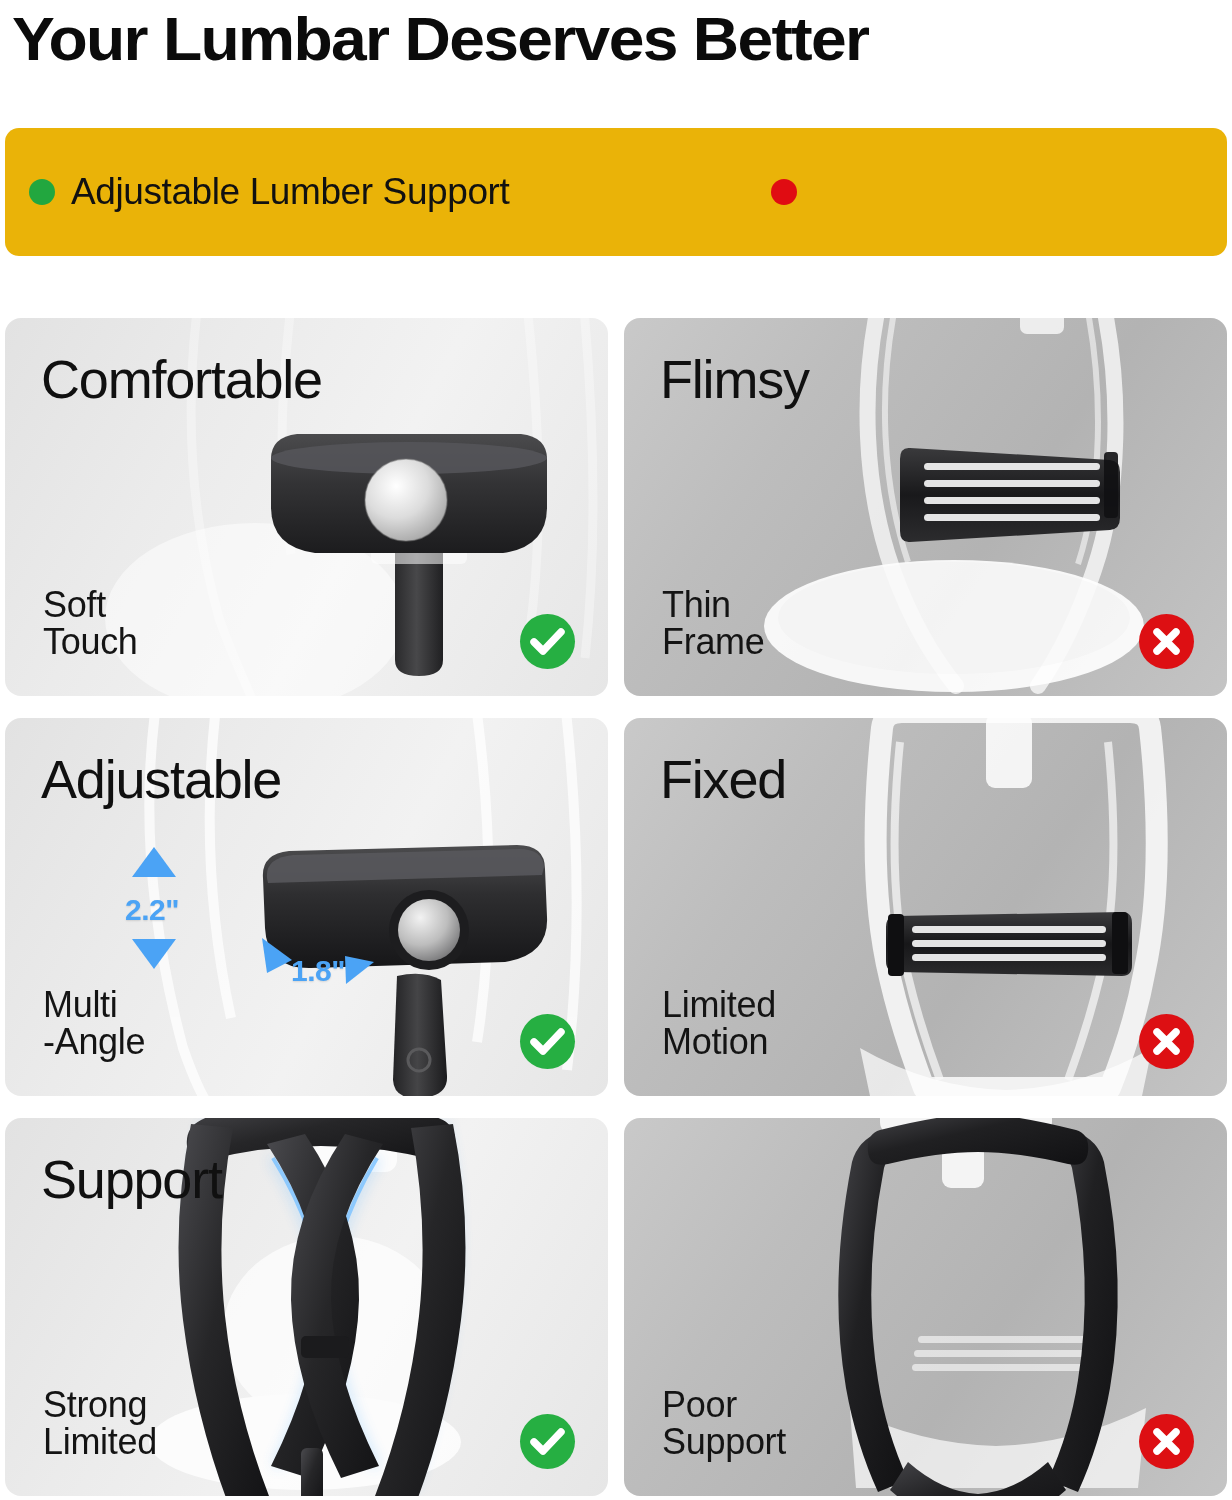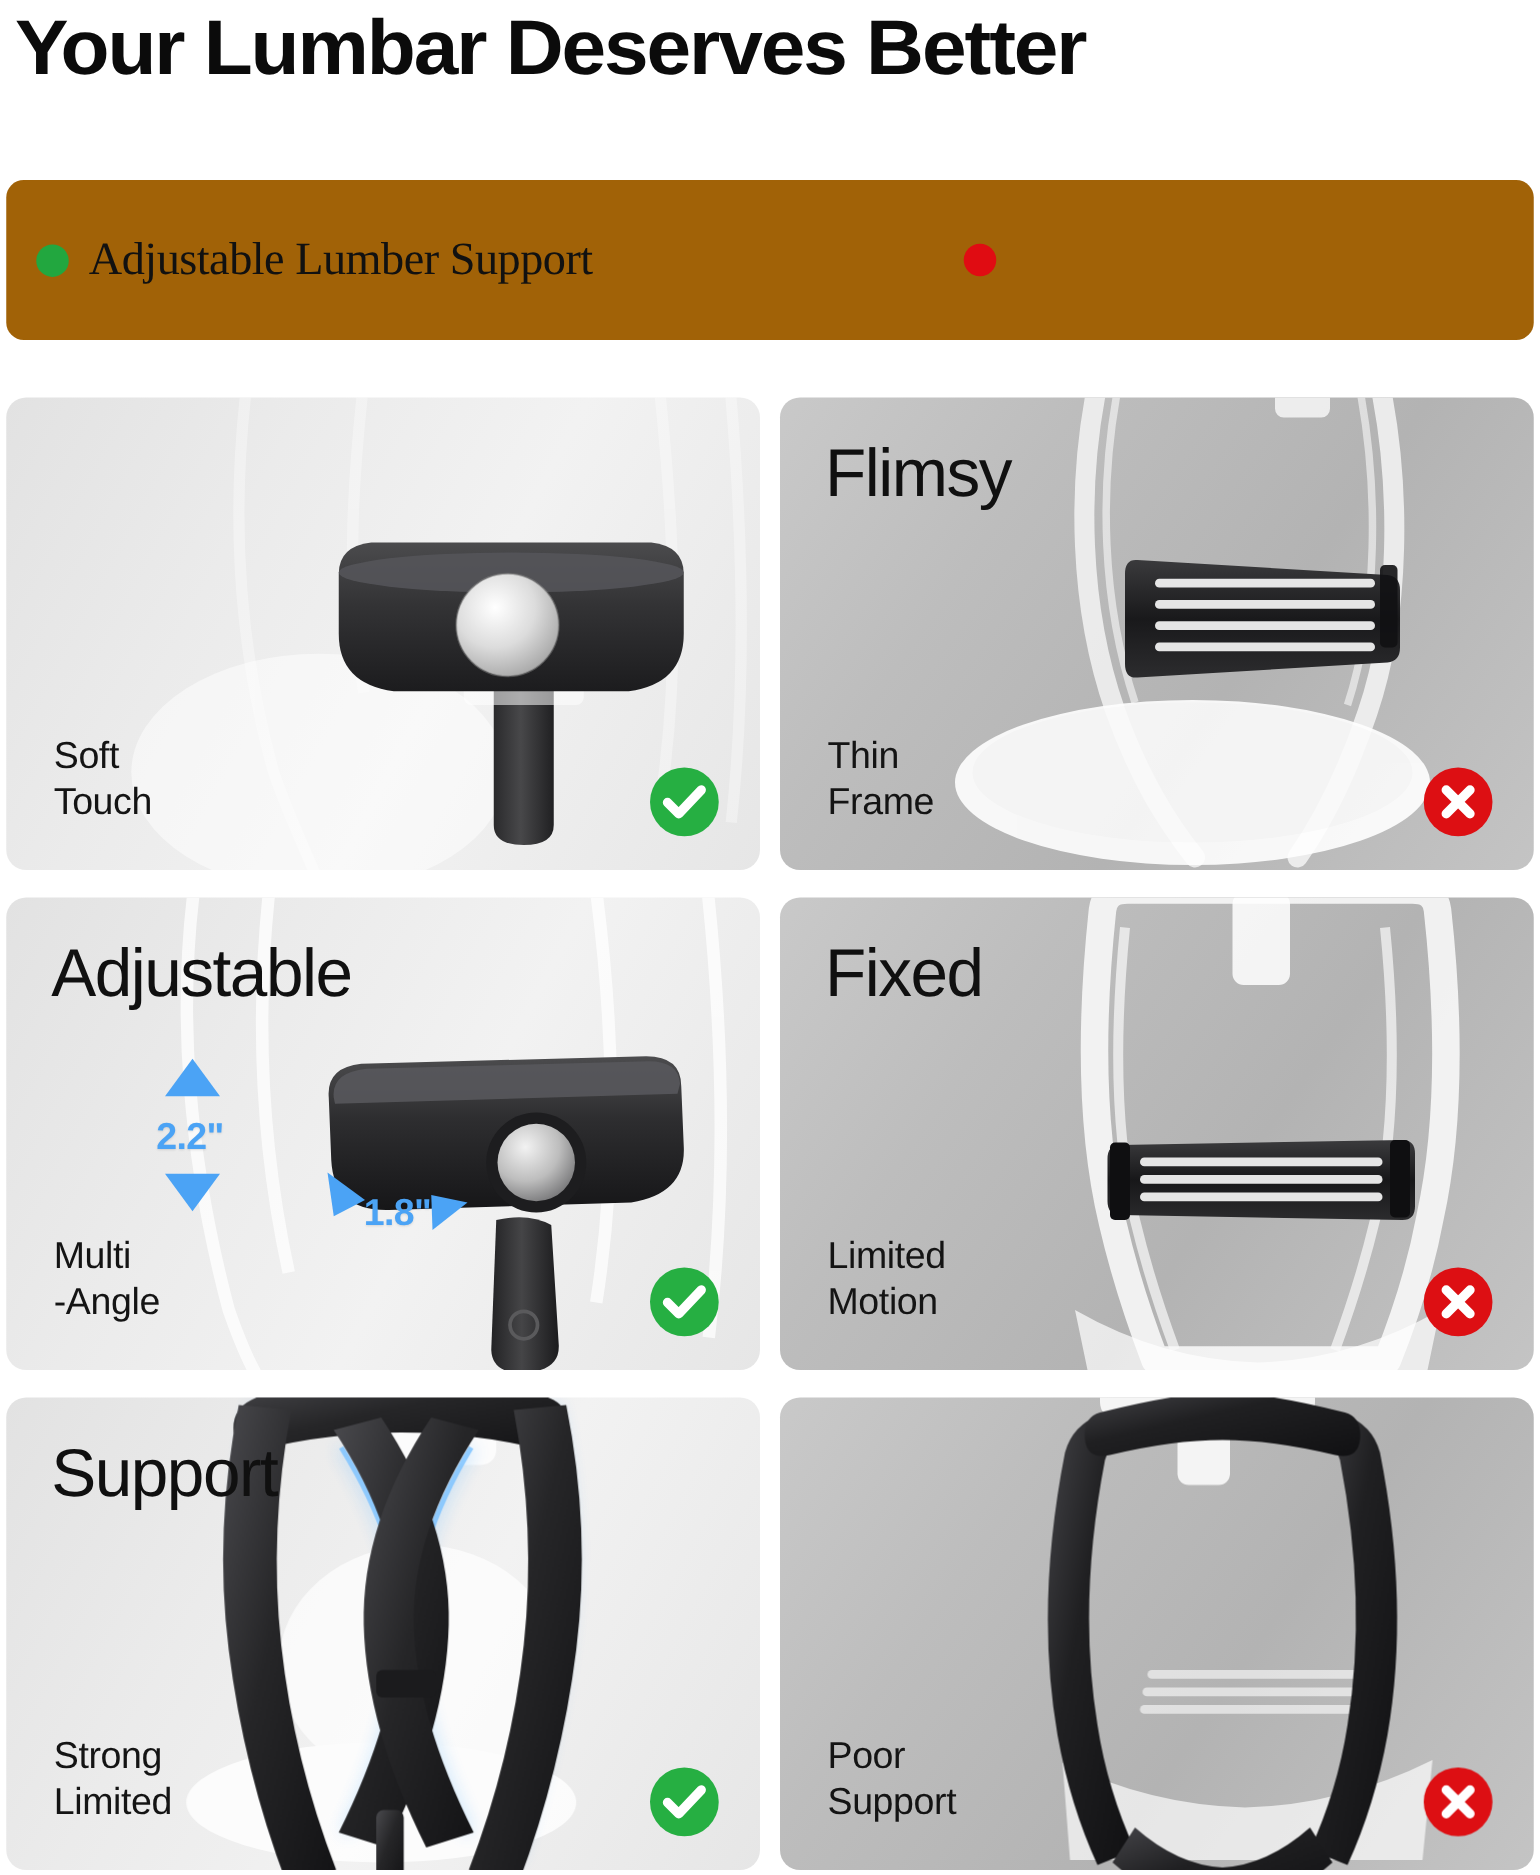--- a/index.html
+++ b/index.html
@@ -27,26 +27,25 @@
     line-height: 74px;
     white-space: nowrap;
     transform: scaleX(1.035);
     transform-origin: left center;
   }
 
   
   .legend-bar {
     position: absolute;
     left: 5px;
-    top: 144px;
+    top: 128px;
     width: 1222px;
     height: 128px;
-    background: #a16207;
+    background: #eab308;
     border-radius: 14px;
-    font-family: Liberation Serif, serif;
   }
   .legend-item {
     position: absolute;
     display: flex;
     align-items: center;
     gap: 16px;
     top: 50%;
     transform: translateY(-50%);
   }
   .legend-item.left  { left: 24px; }
@@ -108,21 +107,21 @@
     color: #101010;
     letter-spacing: -1.2px;
     line-height: 62px;
     white-space: nowrap;
     z-index: 6;
   }
   .card-caption {
     position: absolute;
     left: 38px;
     bottom: 36px;
-    font-size: 30px;
+    font-size: 36px;
     font-weight: 400;
     color: #141414;
     line-height: 37px;
     letter-spacing: -0.3px;
     white-space: pre-line;
     z-index: 6;
   }
 
   
   .badge {
@@ -220,20 +219,21 @@
         <path d="M390 232 h48 v110 q0 16 -24 16 q-24 0 -24 -16 z" fill="url(#stemA)"></path>
         <rect x="366" y="226" width="96" height="20" rx="6" fill="#ffffff" opacity="0.55"></rect>
 
         <path d="M266 141 q0 -22 26 -25 l224 0 q26 3 26 25 l0 48 q0 40 -44 46 l-188 0 q-44 -6 -44 -46 z" fill="url(#padA)"></path>
         <ellipse cx="404" cy="140" rx="138" ry="16" fill="#56565a" opacity="0.85"></ellipse>
 
         <circle cx="401" cy="182" r="41" fill="url(#knobA)"></circle>
         <circle cx="401" cy="182" r="41" fill="none" stroke="#7e7e7e" stroke-width="1.5" opacity="0.5"></circle>
       </svg>
     </div>
+    <div class="card-title">Comfortable</div>
     <div class="card-caption">Soft
 Touch</div>
     <div class="badge good">
       <svg viewBox="0 0 55 55">
           <path d="M14 28 L23 37 L41 18" fill="none" stroke="#ffffff" stroke-width="7.5" stroke-linecap="round" stroke-linejoin="round"></path>
         </svg>
     </div>
   </div>
 
   <div class="card con col-right row-1">

